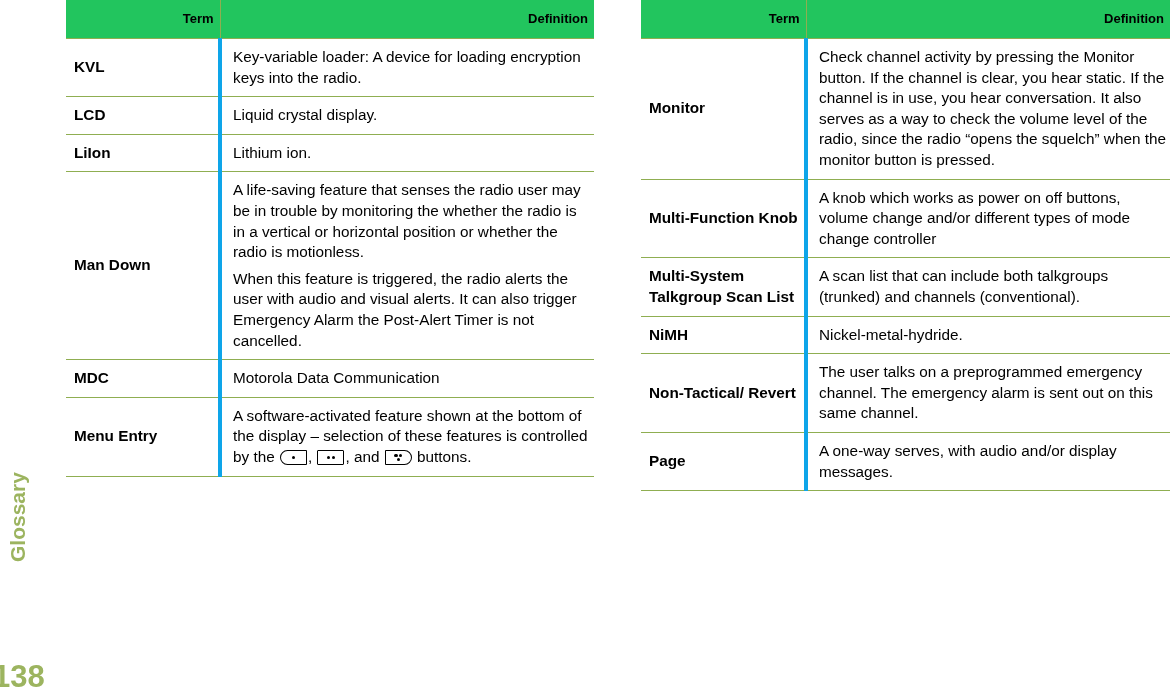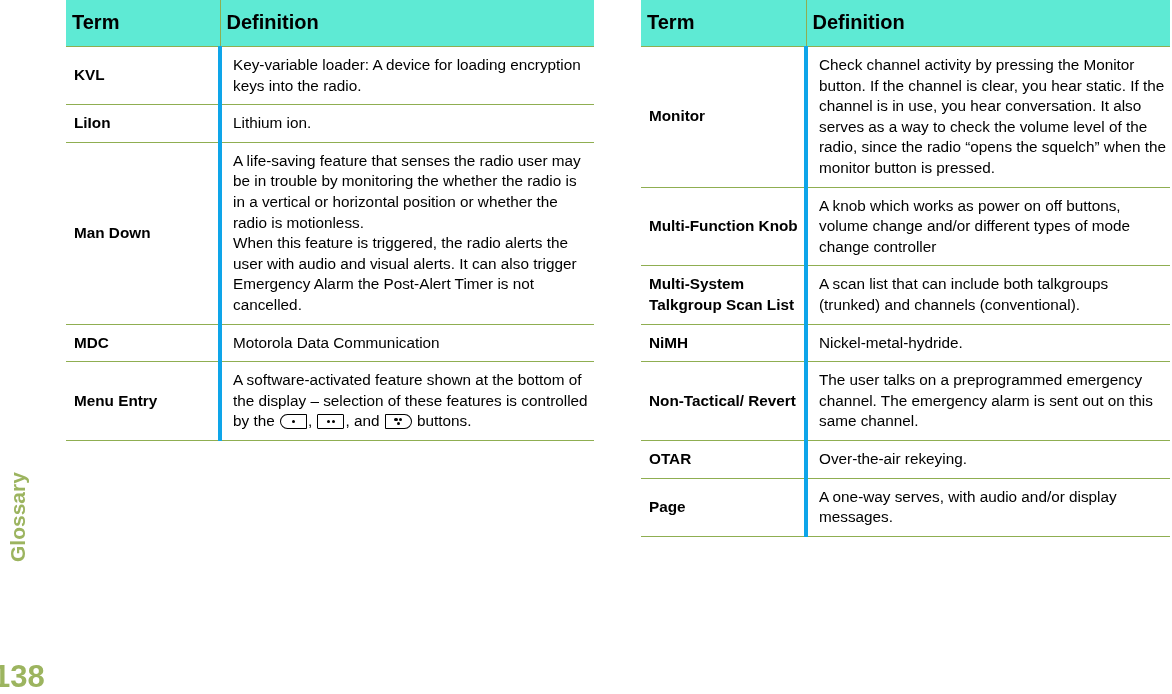--- a/index.html
+++ b/index.html
@@ -71,24 +71,24 @@
     top: 0;
     width: 529px;
   }
 
   .glossary-table col.col-term   { width: 154px; }
   .glossary-table col.col-def    { width: 374px; }
   #table-right col.col-term      { width: 165px; }
   #table-right col.col-def       { width: 364px; }
 
   .glossary-table th {
-    background: #5eead4;
-    font-size: 20px;
-    font-weight: bold;
-    text-align: left;
+    background: #22c55e;
+    font-size: 13px;
+    font-weight: bold;
+    text-align: right;
     padding: 11px 6px 12px 6px;
     border-bottom: 1.5px solid #8fae51;
     vertical-align: middle;
   }
   .glossary-table th.th-term {
     border-right: 1px solid #8fae51;
   }
 
   .glossary-table td {
     font-size: 15.3px;
@@ -106,21 +106,21 @@
   .glossary-table td.cell-def {
     font-weight: normal;
     padding-left: 11px;
     padding-right: 4px;
   }
   .glossary-table tr:last-child td {
     border-bottom: 1.4px solid #8fae51;
   }
 
   .def-para { margin: 0; }
-  .def-para + .def-para { margin-top: 0; }
+  .def-para + .def-para { margin-top: 6px; }
 
   
   .btn-glyph {
     display: inline-block;
     position: relative;
     width: 27px;
     height: 15px;
     vertical-align: -3px;
     margin: 0 1px;
   }
@@ -184,20 +184,24 @@
         <th class="th-term">Term</th>
         <th class="th-def">Definition</th>
       </tr>
     </thead>
     <tbody>
       <tr>
         <td class="cell-term">KVL</td>
         <td class="cell-def">Key-variable loader: A device for loading encryption keys into the radio.</td>
       </tr>
       <tr>
+        <td class="cell-term">LCD</td>
+        <td class="cell-def">Liquid crystal display.</td>
+      </tr>
+      <tr>
         <td class="cell-term">LiIon</td>
         <td class="cell-def">Lithium ion.</td>
       </tr>
       <tr>
         <td class="cell-term">Man Down</td>
         <td class="cell-def">
           <p class="def-para">A life-saving feature that senses the radio user may be in trouble by monitoring the whether the radio is in a vertical or horizontal position or whether the radio is motionless.</p>
           <p class="def-para">When this feature is triggered, the radio alerts the user with audio and visual alerts. It can also trigger Emergency Alarm the Post-Alert Timer is not cancelled.</p>
         </td>
       </tr>
@@ -247,23 +251,19 @@
       </tr>
       <tr>
         <td class="cell-term">NiMH</td>
         <td class="cell-def">Nickel-metal-hydride.</td>
       </tr>
       <tr>
         <td class="cell-term">Non-Tactical/ Revert</td>
         <td class="cell-def">The user talks on a preprogrammed emergency channel. The emergency alarm is sent out on this same channel.</td>
       </tr>
       <tr>
-        <td class="cell-term">OTAR</td>
-        <td class="cell-def">Over-the-air rekeying.</td>
-      </tr>
-      <tr>
         <td class="cell-term">Page</td>
         <td class="cell-def">A one-way serves, with audio and/or display messages.</td>
       </tr>
     </tbody>
   </table>
 
 </div>
 
 </body></html>

